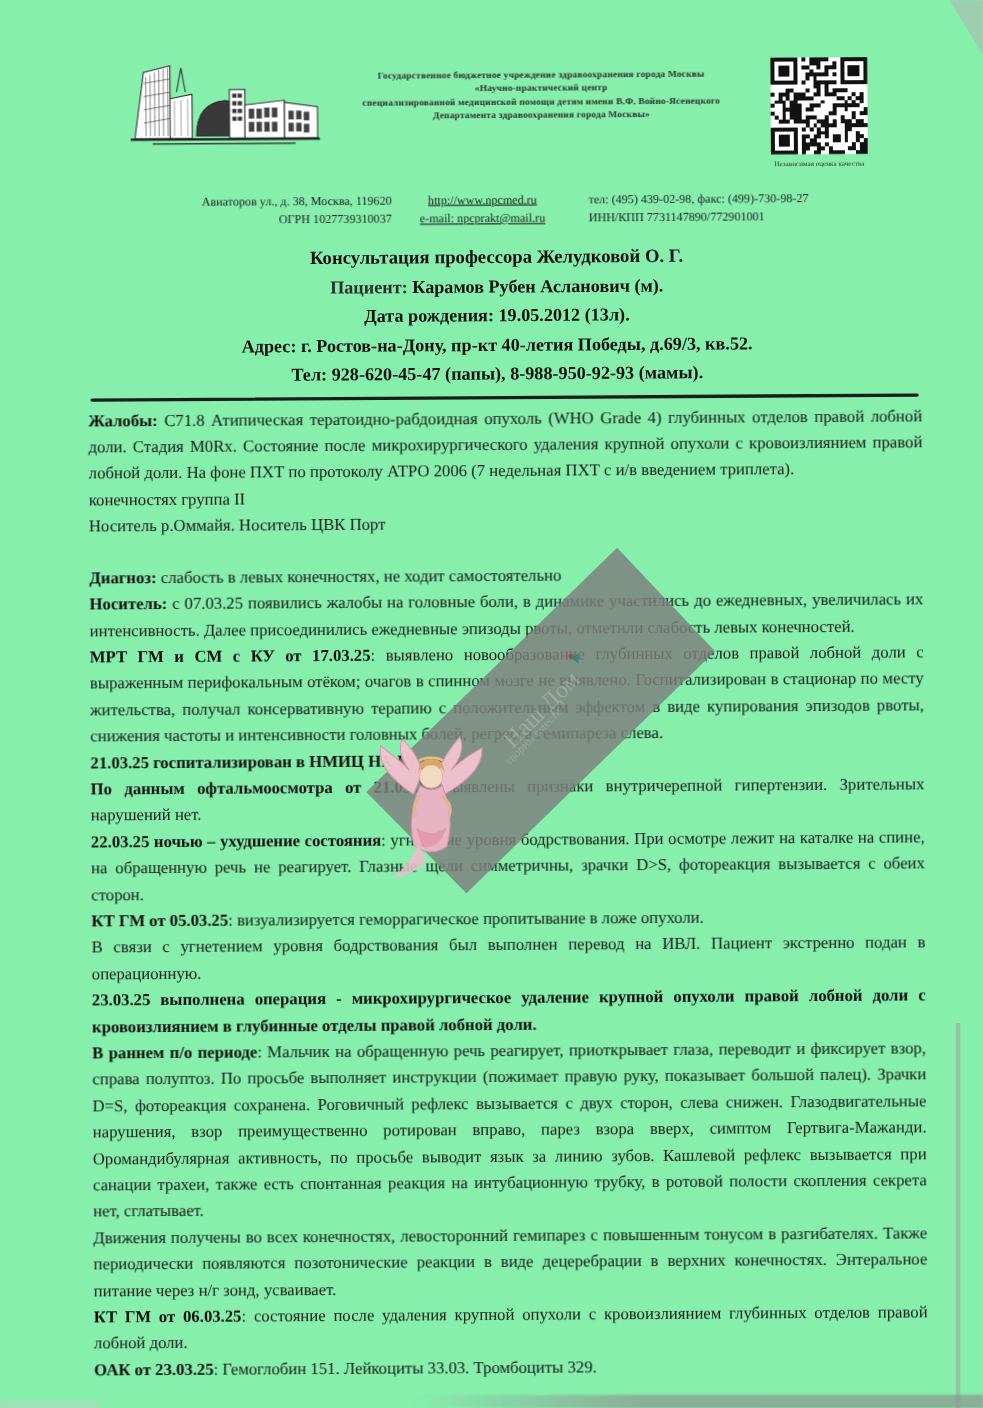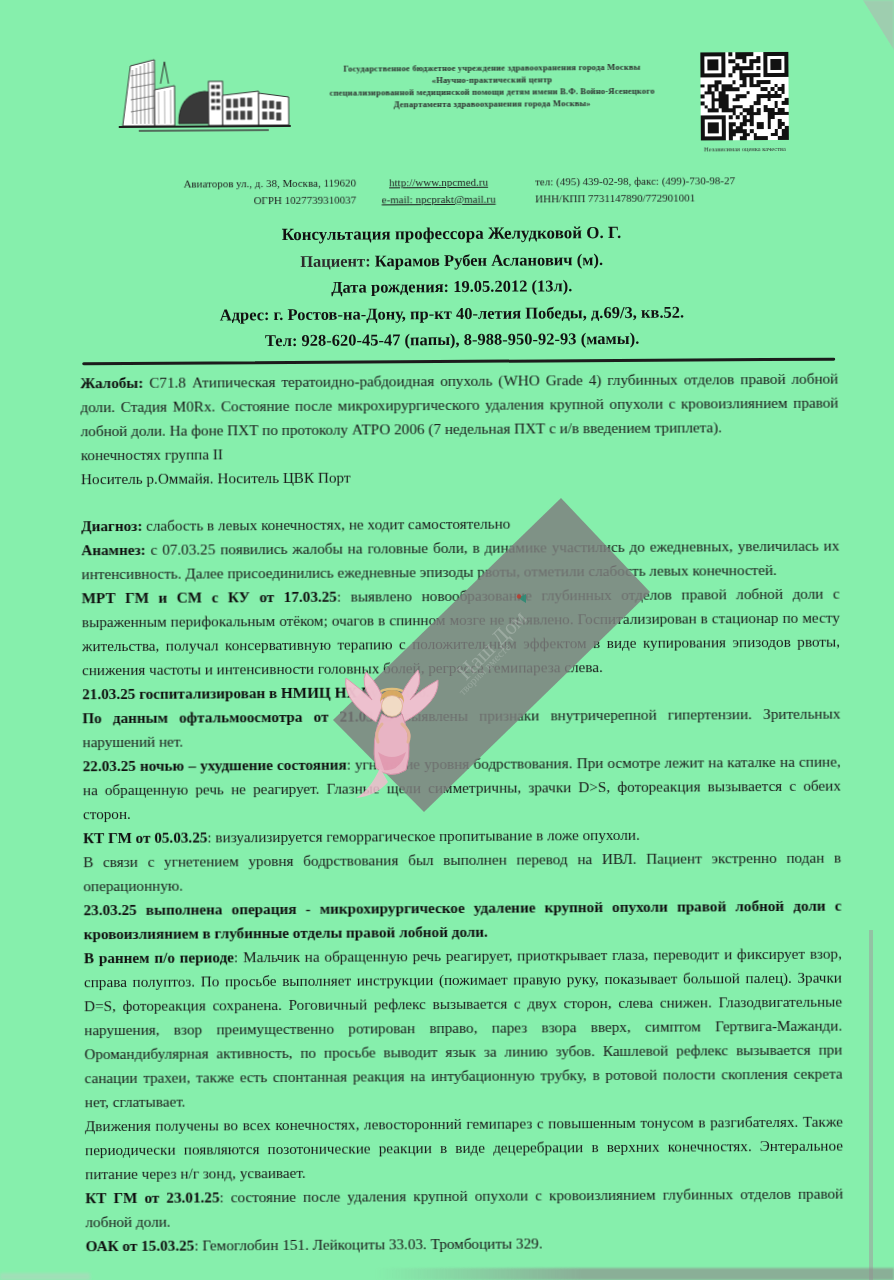--- a/index.html
+++ b/index.html
@@ -383,32 +383,32 @@
       <div>Тел: 928-620-45-47 (папы), 8-988-950-92-93 (мамы).</div>
     </div>
 
     <div class="rule"></div>
 
     <div class="docbody">
         <p><b>Жалобы:</b><span> С71.8 Атипическая тератоидно-рабдоидная опухоль (WHO Grade 4) глубинных отделов правой лобной доли. Стадия M0Rx. Состояние после микрохирургического удаления крупной опухоли с кровоизлиянием правой лобной доли. На фоне ПХТ по протоколу АТРО 2006 (7 недельная ПХТ с и/в введением триплета).</span></p>
         <p><span>конечностях группа II</span></p>
         <p><span>Носитель р.Оммайя.  Носитель ЦВК Порт</span></p>
         <p class="gap-before"><b>Диагноз:</b><span> слабость в левых конечностях, не ходит самостоятельно</span></p>
-        <p><b>Анамнез:</b><span> с 07.03.25 появились жалобы на головные боли, в динамике участились до ежедневных, увеличилась их интенсивность. Далее присоединились ежедневные эпизоды рвоты, отметили слабость левых конечностей.</span></p>
+        <p><b>Носитель:</b><span> с 07.03.25 появились жалобы на головные боли, в динамике участились до ежедневных, увеличилась их интенсивность. Далее присоединились ежедневные эпизоды рвоты, отметили слабость левых конечностей.</span></p>
         <p><b>МРТ ГМ и СМ с КУ от 17.03.25</b><span>: выявлено новообразование глубинных отделов правой лобной доли с выраженным перифокальным отёком; очагов в спинном мозге не выявлено. Госпитализирован в стационар по месту жительства, получал консервативную терапию с положительным эффектом в виде купирования эпизодов рвоты, снижения частоты и интенсивности головных болей, регресса гемипареза слева.</span></p>
         <p><b>21.03.25 госпитализирован в НМИЦ НХ Бурденко.</b></p>
         <p><b>По данным офтальмоосмотра от 21.03.25</b><span> выявлены признаки внутричерепной гипертензии. Зрительных нарушений нет.</span></p>
         <p><b>22.03.25 ночью – ухудшение состояния</b><span>: угнетение уровня бодрствования. При осмотре лежит на каталке на спине, на обращенную речь не реагирует. Глазные щели симметричны, зрачки D&gt;S, фотореакция вызывается с обеих сторон.</span></p>
         <p><b>КТ ГМ от 05.03.25</b><span>:  визуализируется геморрагическое пропитывание в ложе опухоли.</span></p>
         <p><span>В связи с угнетением уровня бодрствования был выполнен перевод на ИВЛ. Пациент экстренно подан в операционную.</span></p>
         <p><b>23.03.25 выполнена операция - микрохирургическое удаление крупной опухоли правой лобной доли с кровоизлиянием в глубинные отделы правой лобной доли.</b></p>
         <p><b>В раннем п/о периоде</b><span>: Мальчик на обращенную речь реагирует, приоткрывает глаза, переводит и фиксирует взор, справа полуптоз. По просьбе выполняет инструкции (пожимает правую руку, показывает большой палец). Зрачки D=S, фотореакция сохранена. Роговичный рефлекс вызывается с двух сторон, слева снижен. Глазодвигательные нарушения, взор преимущественно ротирован вправо, парез взора вверх, симптом Гертвига-Мажанди. Оромандибулярная активность, по просьбе выводит язык за линию зубов. Кашлевой рефлекс вызывается при санации трахеи, также есть спонтанная реакция на интубационную трубку, в ротовой полости скопления секрета нет, сглатывает.</span></p>
         <p><span>Движения получены во всех конечностях, левосторонний гемипарез с повышенным тонусом в разгибателях. Также периодически появляются позотонические реакции в виде децеребрации в верхних конечностях. Энтеральное питание через н/г зонд, усваивает.</span></p>
-        <p><b>КТ ГМ от 23.01.25</b><span>: состояние после удаления крупной опухоли с кровоизлиянием глубинных отделов правой лобной доли.</span></p>
-        <p><b>ОАК от 15.03.25</b><span>: Гемоглобин 151. Лейкоциты 33.03. Тромбоциты 329.</span></p>
+        <p><b>КТ ГМ от 06.03.25</b><span>: состояние после удаления крупной опухоли с кровоизлиянием глубинных отделов правой лобной доли.</span></p>
+        <p><b>ОАК от 23.03.25</b><span>: Гемоглобин 151. Лейкоциты 33.03. Тромбоциты 329.</span></p>
       </div>
   </div>
 
   <svg class="wm" viewBox="0 0 894 1280">
 
     <polygon points="561,498 650,592 424,812 333,720" fill="#7e7e7e" opacity="0.82"></polygon>
 
     <text id="wm-text-1" x="497" y="650" transform="rotate(-45 497 650)" text-anchor="middle" font-family="Liberation Serif, serif" font-size="22" fill="#ffffff" opacity="0.22">Наш Дом</text>
     <text id="wm-text-2" x="487" y="672" transform="rotate(-45 487 672)" text-anchor="middle" font-family="Liberation Serif, serif" font-size="11" fill="#ffffff" opacity="0.18">творим вместе</text>
 

